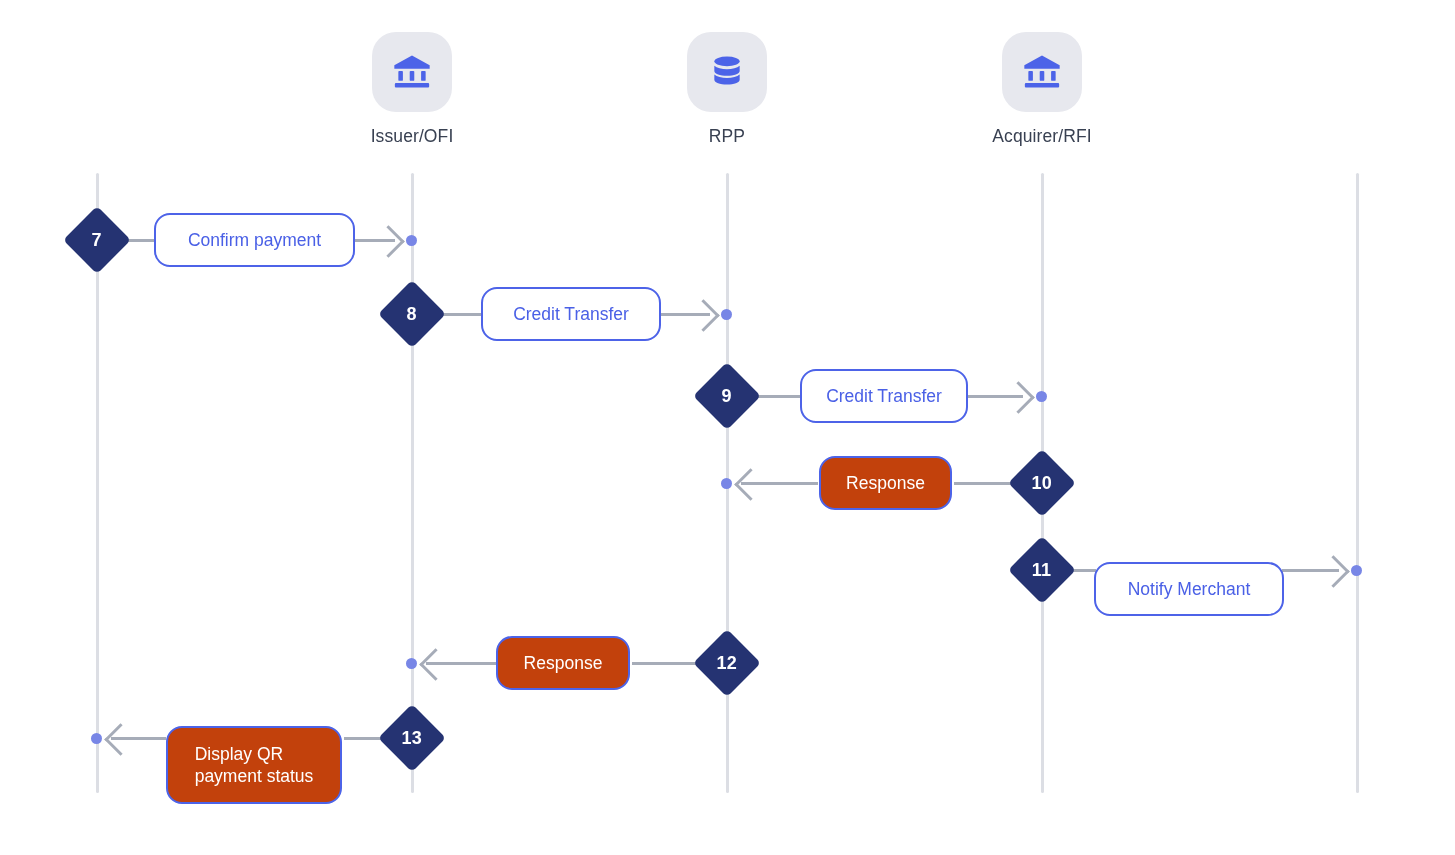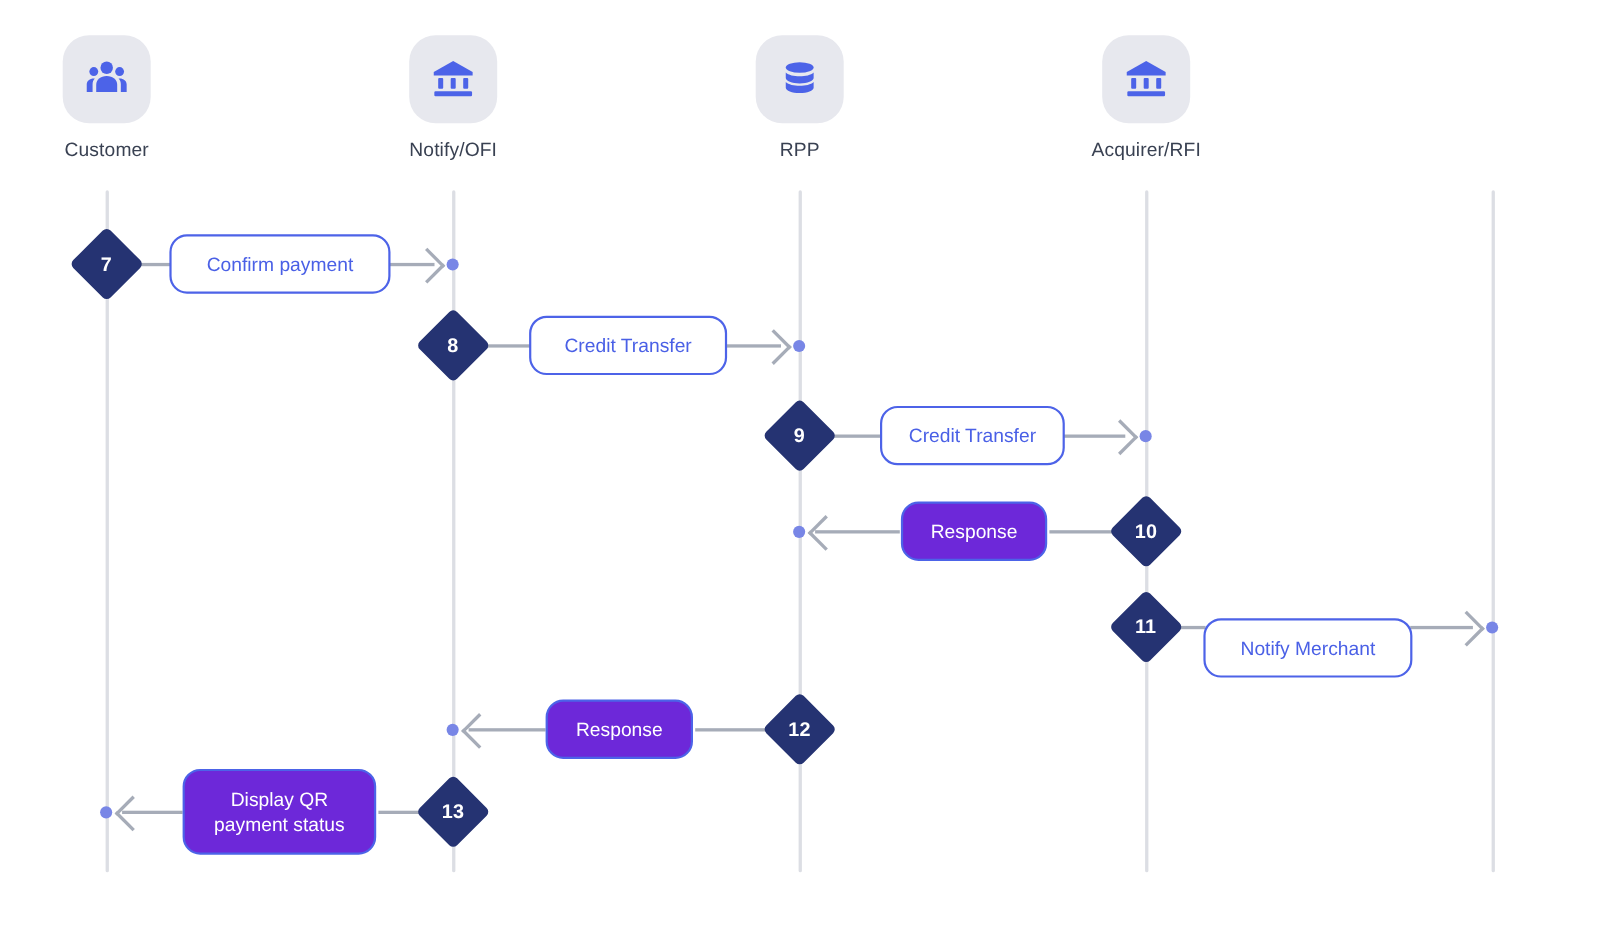--- a/index.html
+++ b/index.html
@@ -101,68 +101,54 @@
     height: 11px;
     border-radius: 50%;
     background: #7886e6;
   }
 
   .pill {
     position: absolute;
     display: flex;
     align-items: center;
     justify-content: center;
-    text-align: center;
     border-radius: 16px;
     font-size: 17.5px;
     line-height: 1.28;
     box-sizing: border-box;
     white-space: pre-line;
   }
   .pill.outline {
     background: #ffffff;
     border: 2.5px solid #4d63e8;
     color: #4a60e6;
   }
   .pill.filled {
-    background: #6d28d9;
+    background: #c2410c;
     border: 2.5px solid #4c63e8;
     color: #ffffff;
   }
 </style>
 </head>
 <body>
 
 <div id="stage">
 
-  <div class="actor" style="left:17px">
-    <div class="actor-tile">
-      <svg width="44" height="44" viewBox="0 0 24 24" fill="#4c63e8" aria-hidden="true">
-        <circle cx="12" cy="6.3" r="3.1"></circle>
-        <circle cx="5.6" cy="8.2" r="2.2"></circle>
-        <circle cx="18.4" cy="8.2" r="2.2"></circle>
-        <path d="M12 10.4c-3.1 0-5.2 1.9-5.2 4.4v3.6h10.4v-3.6c0-2.5-2.1-4.4-5.2-4.4z"></path>
-        <path d="M5.6 11.6c-2 0-3.5 1.2-3.5 3v3.8h2.9v-3.9c0-1.1.4-2.1 1.1-2.8-.2 0-.3-.1-.5-.1z"></path>
-        <path d="M18.4 11.6c2 0 3.5 1.2 3.5 3v3.8H19v-3.9c0-1.1-.4-2.1-1.1-2.8.2 0 .3-.1.5-.1z"></path>
-      </svg>
-    </div>
-    <div class="actor-label">Customer</div>
-  </div>
 
   <div class="actor" style="left:332px">
     <div class="actor-tile">
       <svg width="42" height="42" viewBox="0 0 24 24" fill="#4c63e8" aria-hidden="true">
         <path d="M12 2.6 1.9 8.2v1.9h20.2V8.2L12 2.6z"></path>
         <rect x="4.2" y="11.4" width="2.6" height="5.6" rx="0.5"></rect>
         <rect x="10.7" y="11.4" width="2.6" height="5.6" rx="0.5"></rect>
         <rect x="17.2" y="11.4" width="2.6" height="5.6" rx="0.5"></rect>
         <rect x="2.2" y="18.3" width="19.6" height="2.6" rx="0.6"></rect>
       </svg>
     </div>
-    <div class="actor-label">Notify/OFI</div>
+    <div class="actor-label">Issuer/OFI</div>
   </div>
 
   <div class="actor" style="left:962px">
     <div class="actor-tile">
       <svg width="42" height="42" viewBox="0 0 24 24" fill="#4c63e8" aria-hidden="true">
         <path d="M12 2.6 1.9 8.2v1.9h20.2V8.2L12 2.6z"></path>
         <rect x="4.2" y="11.4" width="2.6" height="5.6" rx="0.5"></rect>
         <rect x="10.7" y="11.4" width="2.6" height="5.6" rx="0.5"></rect>
         <rect x="17.2" y="11.4" width="2.6" height="5.6" rx="0.5"></rect>
         <rect x="2.2" y="18.3" width="19.6" height="2.6" rx="0.6"></rect>
@@ -268,19 +254,19 @@
   </div>
 
   <div class="step">
     <div class="connector" style="left:344px; top:736.5px; width:45px;"></div>
     <div class="connector" style="left:111px; top:736.5px; width:55px;"></div>
     <div class="arrowhead left" style="left:109px; top:728px;"></div>
     <div class="enddot" style="left:91px; top:732.5px;"></div>
     <div class="diamond" style="left:388px; top:714px;">
       <span>13</span>
     </div>
-    <div class="pill filled" style="left:166px; top:699px; width:176px; height:78px;">
+    <div class="pill filled" style="left:166px; top:726px; width:176px; height:78px;">
       <span>Display QR
 payment status</span>
     </div>
   </div>
 
 </div>
 
 </body></html>

